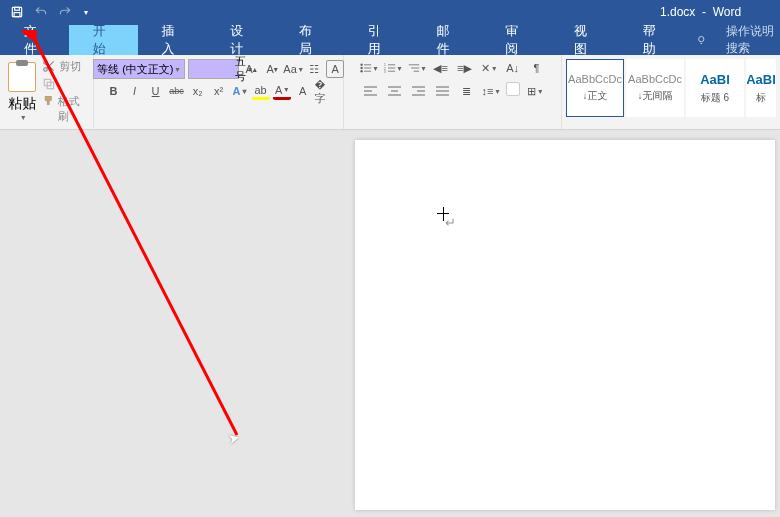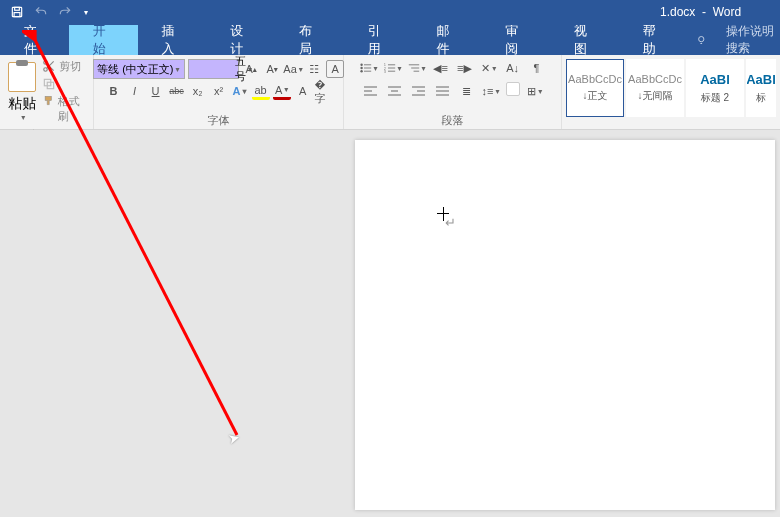--- a/index.html
+++ b/index.html
@@ -159,21 +159,20 @@
         <div class="tiny-btn" style="text-decoration:line-through;font-size:9px">abc</div>
         <div class="tiny-btn">x₂</div>
         <div class="tiny-btn">x²</div>
         <div class="tiny-btn" style="color:#4a90d9;font-weight:bold">A<span class="drop-arrow">▾</span></div>
         <div class="tiny-btn" style="border-bottom:3px solid #ffff00">ab</div>
         <div class="tiny-btn" style="border-bottom:3px solid #c00000">A<span class="drop-arrow">▾</span></div>
         <div class="tiny-btn">A</div>
         <div class="tiny-btn">�字</div>
       </div>
     </div>
-    <div class="ribbon-group-label">字体</div>
   </div>
 
   <div class="ribbon-group" style="width:220px">
     <div class="ribbon-group-content para-grid">
       <div class="para-row">
         <span class="tiny-btn">
             <svg class="alist" viewBox="0 0 15 12">
               <circle cx="2" cy="2" r="1.5" fill="#666"></circle>
               <line x1="5" y1="2" x2="14" y2="2" stroke="#666"></line>
               <circle cx="2" cy="6" r="1.5" fill="#666"></circle>
@@ -236,36 +235,35 @@
               <line x1="1" y1="6" x2="14" y2="6" stroke="#666"></line>
               <line x1="1" y1="10" x2="14" y2="10" stroke="#666"></line>
             </svg>
           </span>
         <span class="tiny-btn">≣</span>
         <span class="tiny-btn">↕≡<span class="drop-arrow">▾</span></span>
         <span class="tiny-btn" style="background:#fff;border:1px solid #ccc;width:14px;height:14px"></span>
         <span class="tiny-btn">⊞<span class="drop-arrow">▾</span></span>
       </div>
     </div>
-    <div class="ribbon-group-label">段落</div>
   </div>
 
   <div class="ribbon-group" style="flex:1;border-right:none">
     <div class="styles">
       <div class="style-box sel">
         <div class="style-preview">AaBbCcDc</div>
         <div>↓正文</div>
       </div>
       <div class="style-box">
         <div class="style-preview">AaBbCcDc</div>
         <div>↓无间隔</div>
       </div>
       <div class="style-box style-big">
         <div class="style-preview">AaBl</div>
-        <div>标题 2</div>
+        <div>标题 6</div>
       </div>
       <div class="style-box style-big" style="width:30px;overflow:hidden">
         <div class="style-preview">AaBl</div>
         <div>标</div>
       </div>
     </div>
   </div>
 </div>
 
 <div class="workspace">

